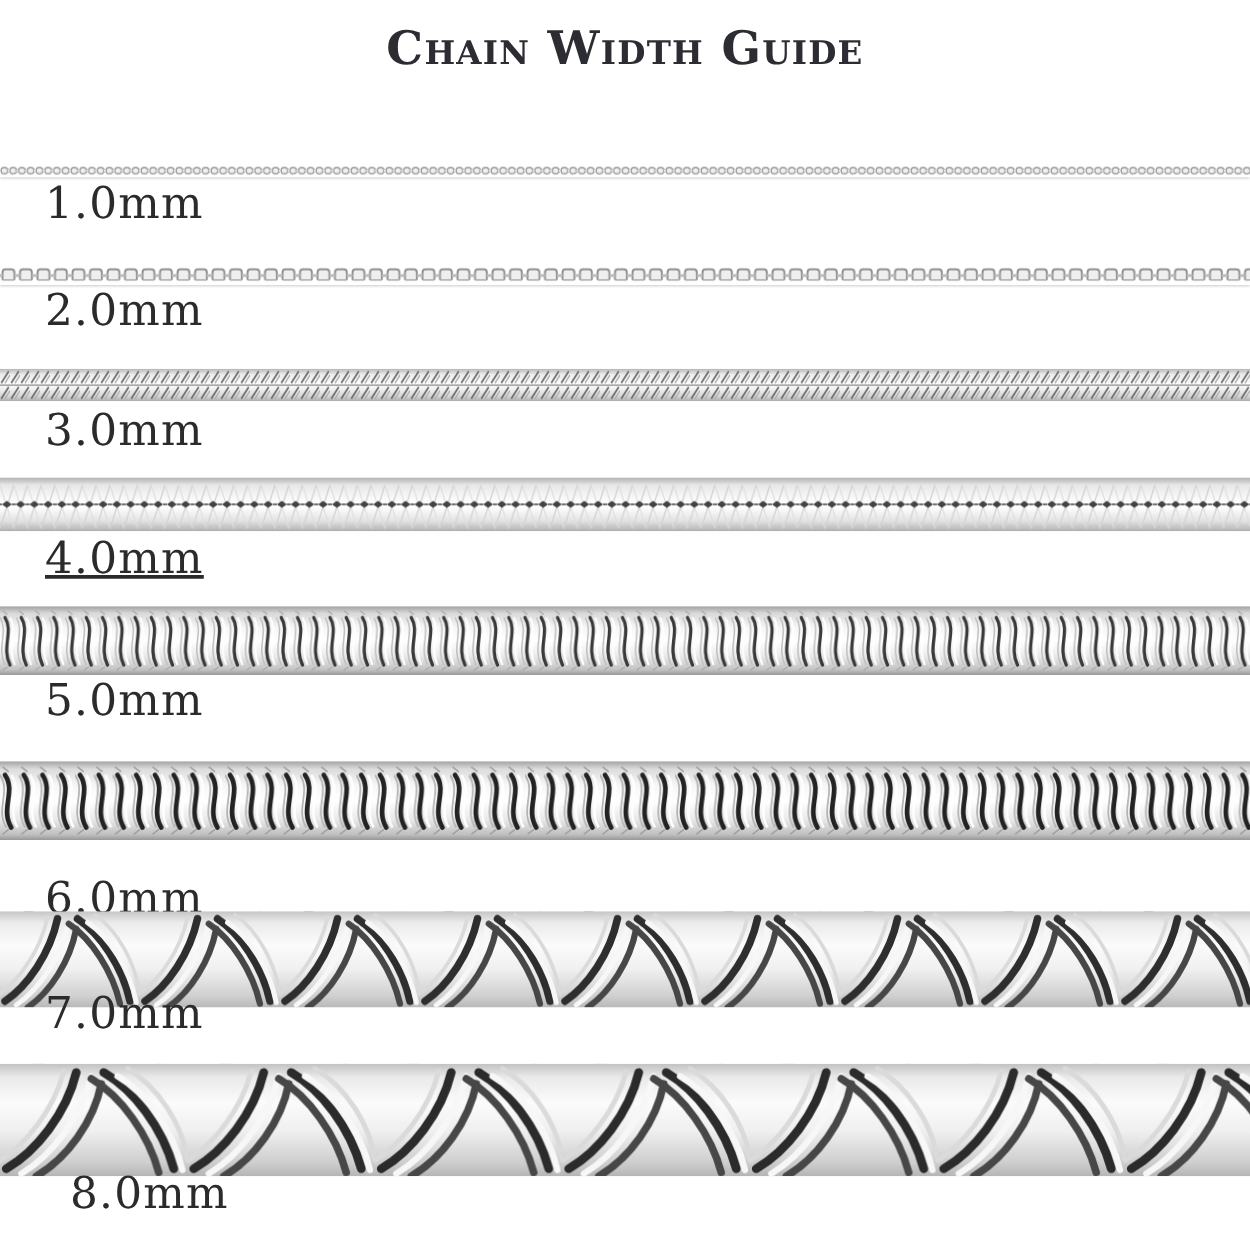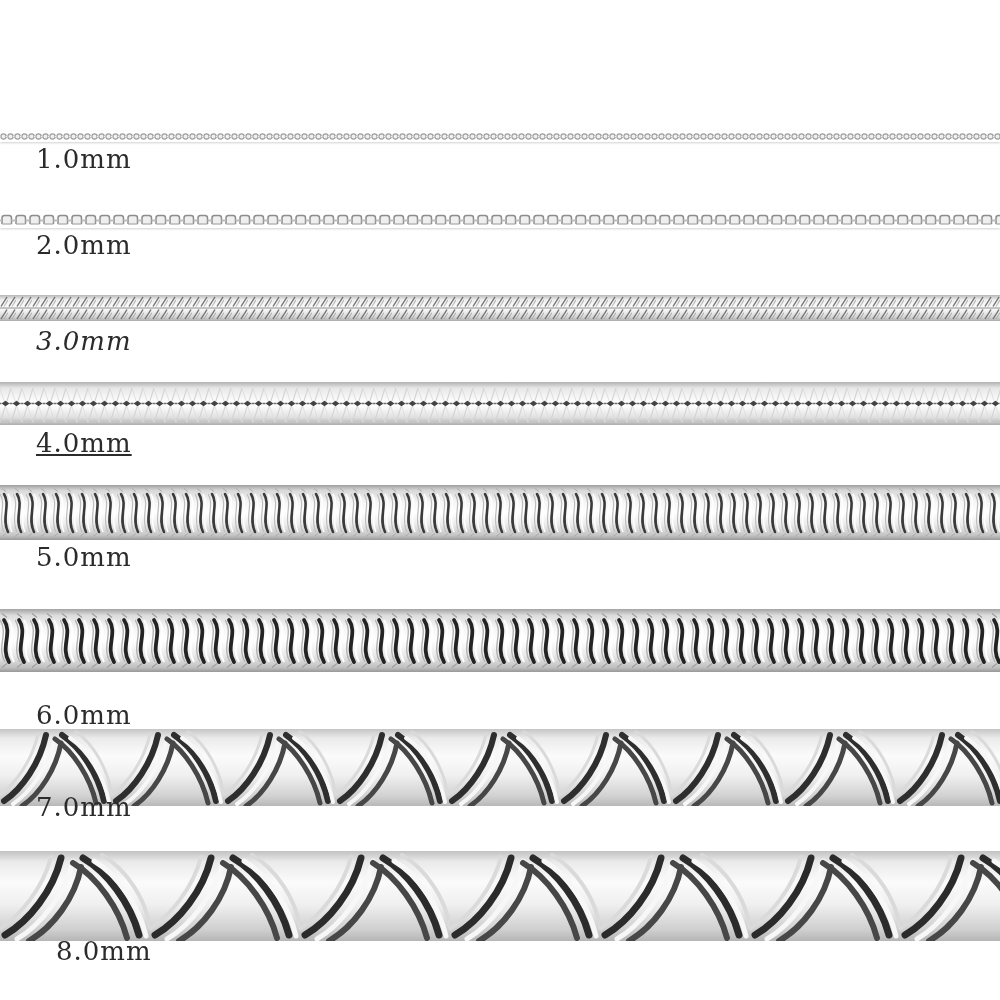--- a/index.html
+++ b/index.html
@@ -37,39 +37,40 @@
   .s2 { top: 211px; }
   .s3 { top: 295px; }
   .s4 { top: 382px; }
   .s5 { top: 485px; }
   .s6 { top: 609px; }
   .s7 { top: 729px; }
   .s8 { top: 851px; }
   .lbl {
     position: absolute;
     left: 36px;
-    font-size: 26px;
+    font-size: 35px;
     line-height: 1;
     color: #2b2b2b;
     letter-spacing: 1px;
   }
   .l1 { top: 146px; }
   .l2 { top: 232px; }
-  .l3 { top: 328px; font-style: italic; }
+  .l3 { top: 328px; }
   .l4 { top: 430px; text-decoration: underline; }
   .l5 { top: 544px; }
   .l6 { top: 702px; }
   .l7 { top: 794px; }
   .l8 { top: 938px; margin-left: 20px; }
 </style>
 </head>
 <body>
 
 <div class="stage">
 
+  <h1 class="page-title">Chain Width Guide</h1>
 
   <div class="strip s1 soft">
     <svg width="1000" height="11">
       <defs>
         <pattern id="pat1" width="7" height="11" patternUnits="userSpaceOnUse">
           <rect width="7" height="11" fill="#ffffff"></rect>
           <circle cx="3.5" cy="5.5" r="2.6" fill="#f0f0f0" stroke="#9c9c9c" stroke-width="1.1"></circle>
           <circle cx="7" cy="5.5" r="1.3" fill="#ffffff" stroke="#adadad" stroke-width="0.9"></circle>
         </pattern>
       </defs>

